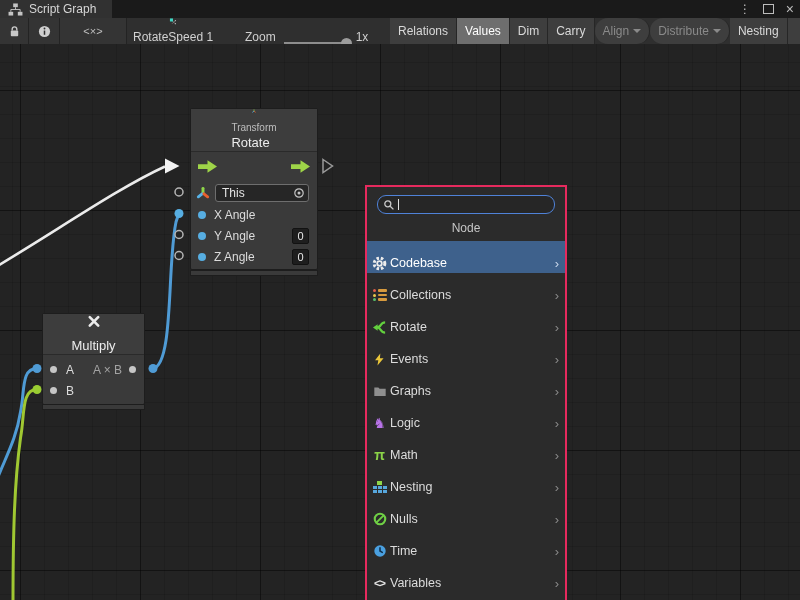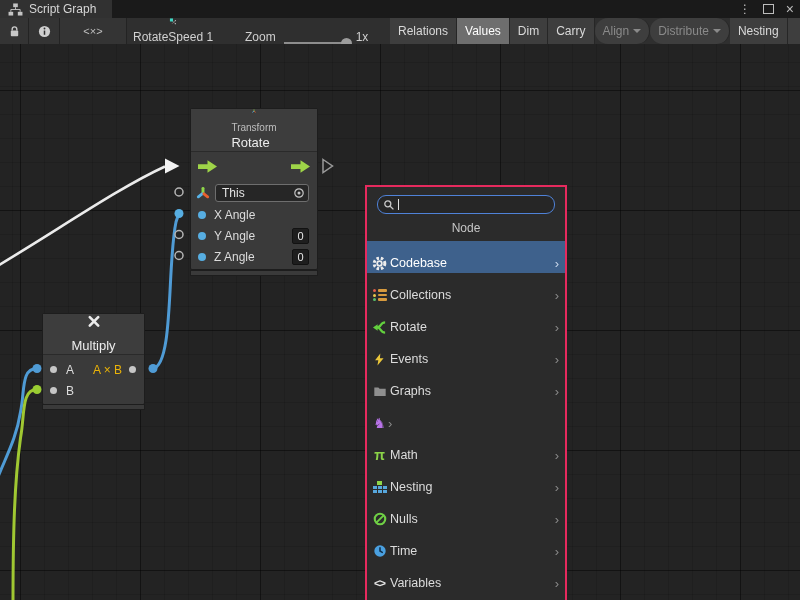--- a/index.html
+++ b/index.html
@@ -59,21 +59,21 @@
   .prow{height:21px;display:flex;align-items:center;padding:0 8px 0 7px;}
   .pdot{width:8px;height:8px;border-radius:50%;background:#57aee2;flex:0 0 auto;}
   .pdot.gray{background:#c6c6c6;width:7px;height:7px;}
   .plabel{font-size:12px;color:#dcdcdc;margin-left:8px;}
   .vbox{margin-left:auto;width:15px;height:14px;background:#1e1e1e;border:1px solid #121212;border-radius:2px;
         color:#e8e8e8;font-size:11px;display:flex;align-items:center;justify-content:center;}
   .mnode{left:42px;top:269px;width:103px;}
   .mnode .nhead{height:40px;background:#3d3d3d;}
   .mnode .body{padding:4px 0 3px;}
   .mnode .plabel{margin-left:9px;}
-  .plabel.result{margin-left:auto;margin-right:7px;color:#eab308;}
+  .plabel.result{margin-left:auto;margin-right:7px;color:#a3a3a3;}
 
   
   .finder{position:absolute;left:365px;top:141px;width:198px;background:#2b2b2b;
           border:2px solid #e62a5e;z-index:5;padding-bottom:3px;}
   .search{margin:8px 10px 0;height:17px;border:1px solid #4f82d8;border-radius:9px;background:#262626;
           display:flex;align-items:center;padding:0 5px;gap:3px;}
   .searchcaret{width:1px;height:11px;background:#e0e0e0;}
   .finder-head{margin:7px 4px 6px;text-align:center;font-size:12px;color:#c6c6c6;}
   .frow{height:20px;display:flex;align-items:center;padding:12px 3px 0 4px;}
   .frow.sel{background:#3e618c;}
@@ -335,20 +335,21 @@
               <path d="M1 3 H6 L7.5 4.5 H15 V13.5 H1 Z" fill="#8f8f8f"></path>
             </svg>
           </span>
         <span class="flabel">Graphs</span>
         <span class="fchev">›</span>
       </div>
       <div class="frow">
         <span class="ficon">
             <span class="glyph-knight">♞</span>
           </span>
+        <span class="flabel">Logic</span>
         <span class="fchev">›</span>
       </div>
       <div class="frow">
         <span class="ficon">
             <span class="glyph-pi">π</span>
           </span>
         <span class="flabel">Math</span>
         <span class="fchev">›</span>
       </div>
       <div class="frow">

